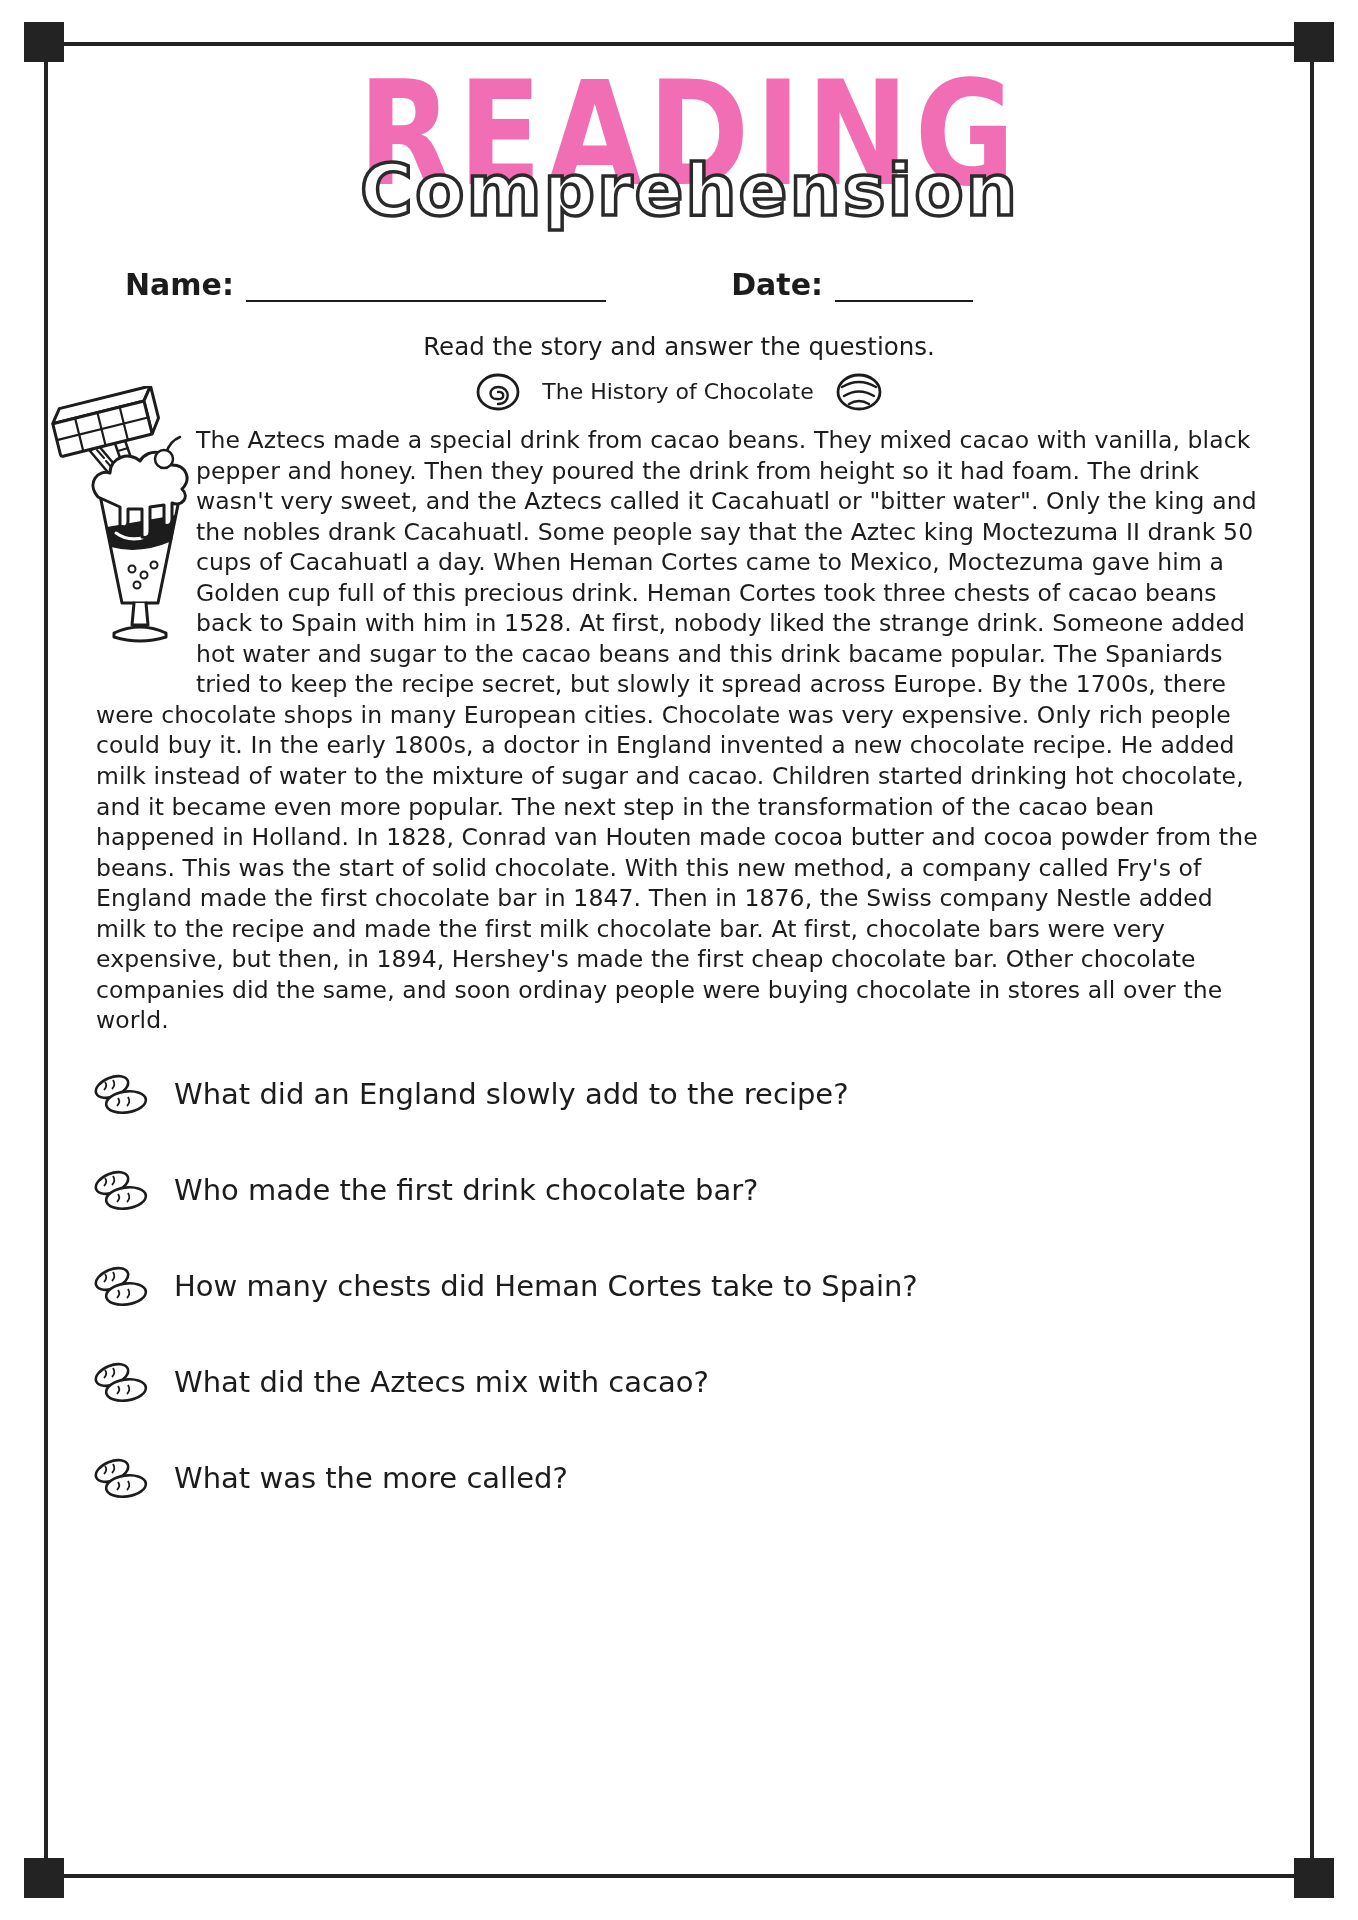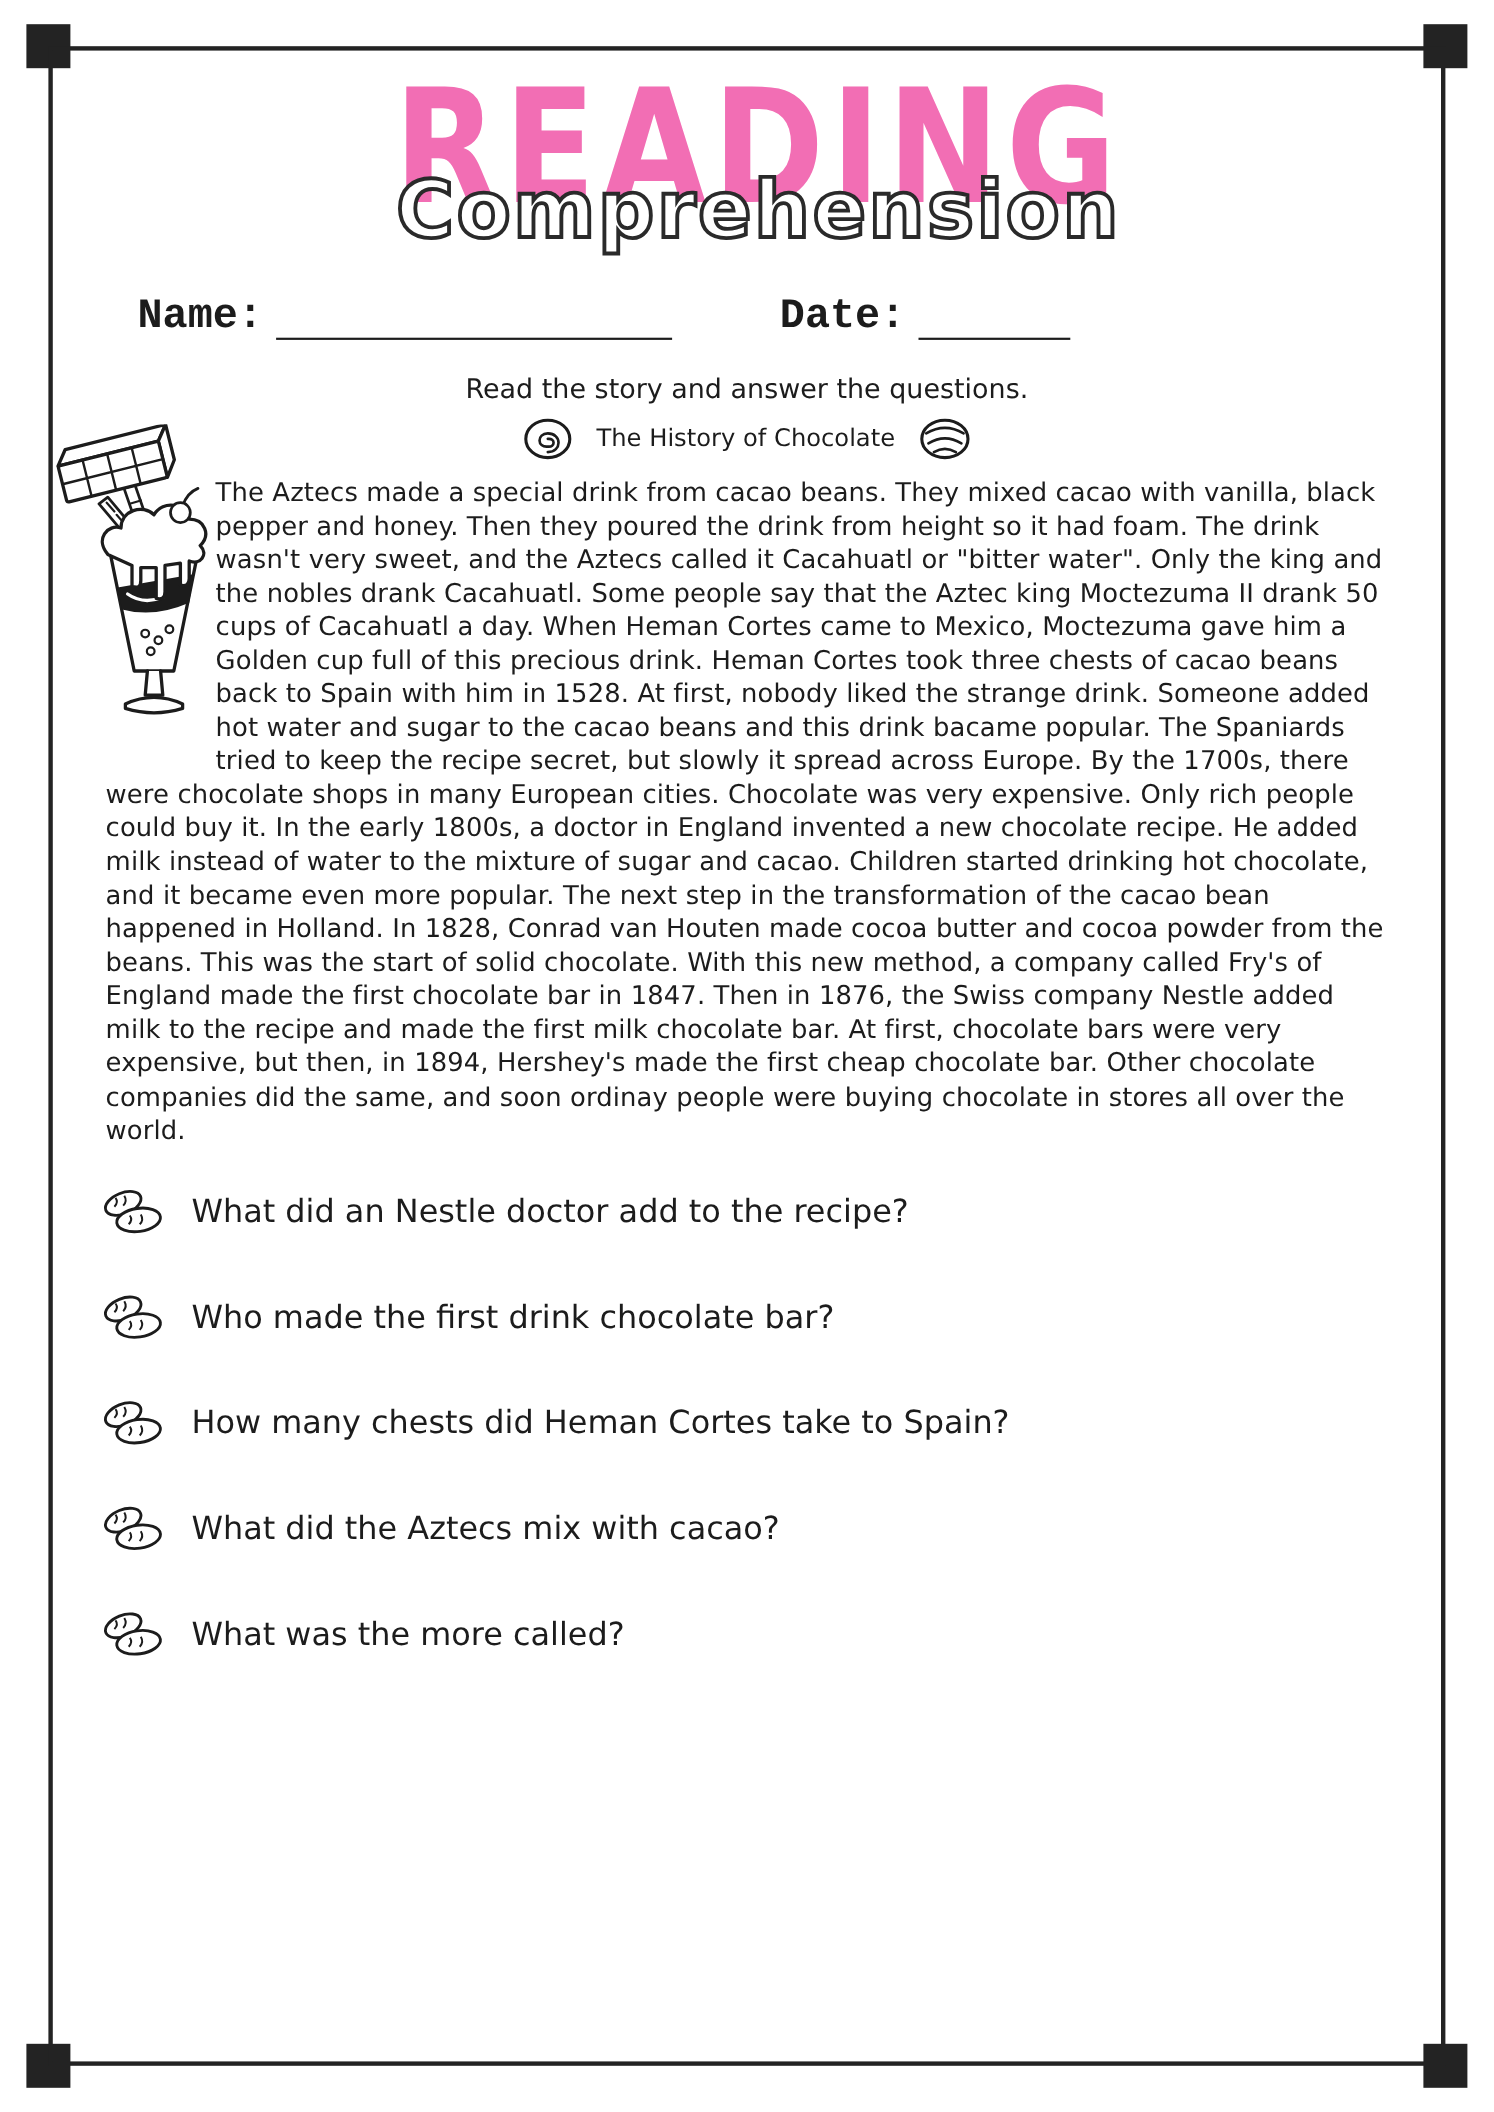--- a/index.html
+++ b/index.html
@@ -33,21 +33,21 @@
     font-size: 72px; font-weight: bold; letter-spacing: 2px;
     color: #ffffff;
     -webkit-text-stroke: 3.5px #2a2a2a;
     margin-top: -30px;
     position: relative; z-index: 2;
   }
 
   .name-row {
     display: flex; align-items: flex-end;
     padding: 0 385px 0 125px; margin-top: 40px;
-    font-size: 38px; font-weight: bold; font-family: Liberation Mono, monospace;
+    font-size: 30px; font-weight: bold;
   }
   .fill-line { border-bottom: 2.5px solid #1c1c1c; height: 36px; display: inline-block; }
   .name-line { width: 360px; margin-left: 12px; }
   .date-label { margin-left: auto; }
   .date-line { width: 138px; margin-left: 12px; }
 
   .instruction { text-align: center; margin-top: 30px; font-size: 24.5px; }
 
   .story-title-row {
     display: flex; justify-content: center; align-items: center;
@@ -166,21 +166,21 @@
       <span>
         <svg width="58" height="44" viewBox="0 0 58 44">
           <g fill="#fff" stroke="#1c1c1c" stroke-width="2.6">
             <ellipse cx="20" cy="15" rx="17" ry="9.5" transform="rotate(-22 20 15)"></ellipse>
             <path d="M13 10 q3 4 -1 8 M21 8 q3 5 -1 9" fill="none" stroke-width="1.8"></path>
             <ellipse cx="34" cy="30" rx="20" ry="10.5" transform="rotate(-8 34 30)"></ellipse>
             <path d="M26 26 q3 4 -1 8 M36 25 q3 5 -1 9" fill="none" stroke-width="1.8"></path>
           </g>
         </svg>
       </span>
-      <span class="q-text">What did an Nestle doctor add to the recipe?</span>
+      <span class="q-text">What did an England slowly add to the recipe?</span>
     </div>
 
     <div class="q-row">
       <span>
         <svg width="58" height="44" viewBox="0 0 58 44">
           <g fill="#fff" stroke="#1c1c1c" stroke-width="2.6">
             <ellipse cx="20" cy="15" rx="17" ry="9.5" transform="rotate(-22 20 15)"></ellipse>
             <path d="M13 10 q3 4 -1 8 M21 8 q3 5 -1 9" fill="none" stroke-width="1.8"></path>
             <ellipse cx="34" cy="30" rx="20" ry="10.5" transform="rotate(-8 34 30)"></ellipse>
             <path d="M26 26 q3 4 -1 8 M36 25 q3 5 -1 9" fill="none" stroke-width="1.8"></path>

